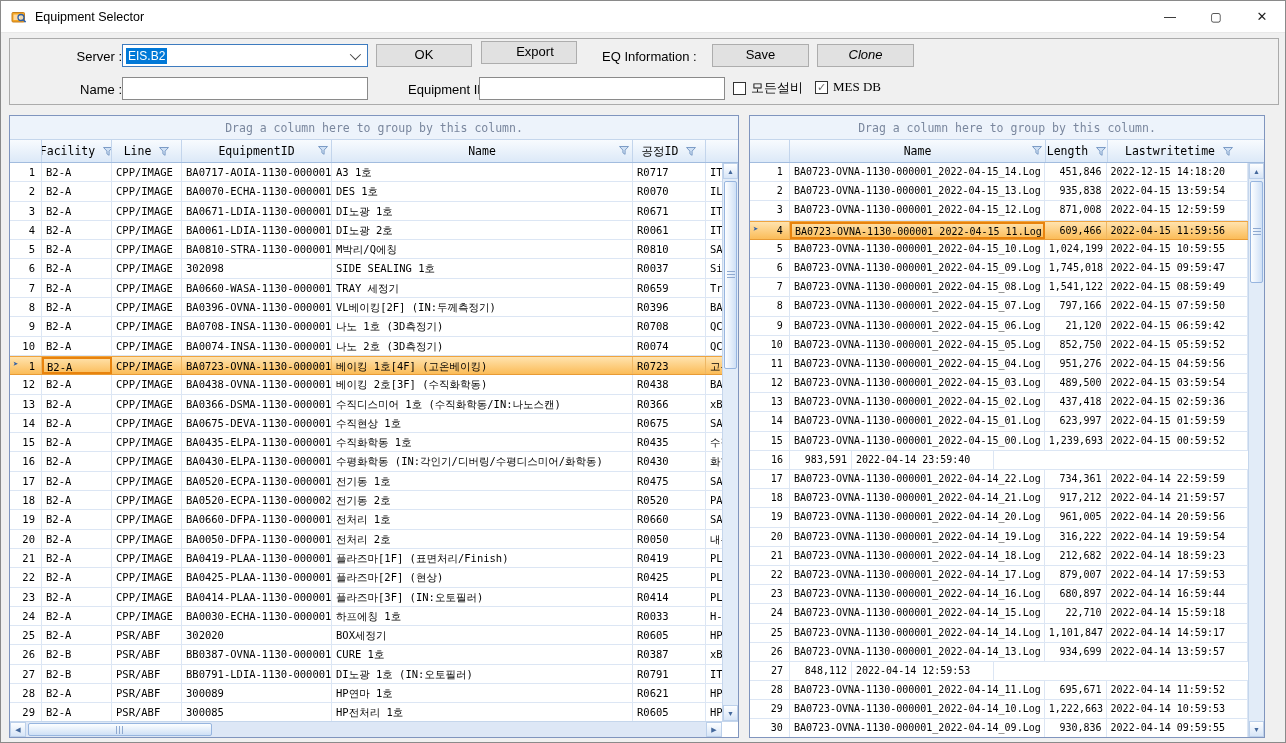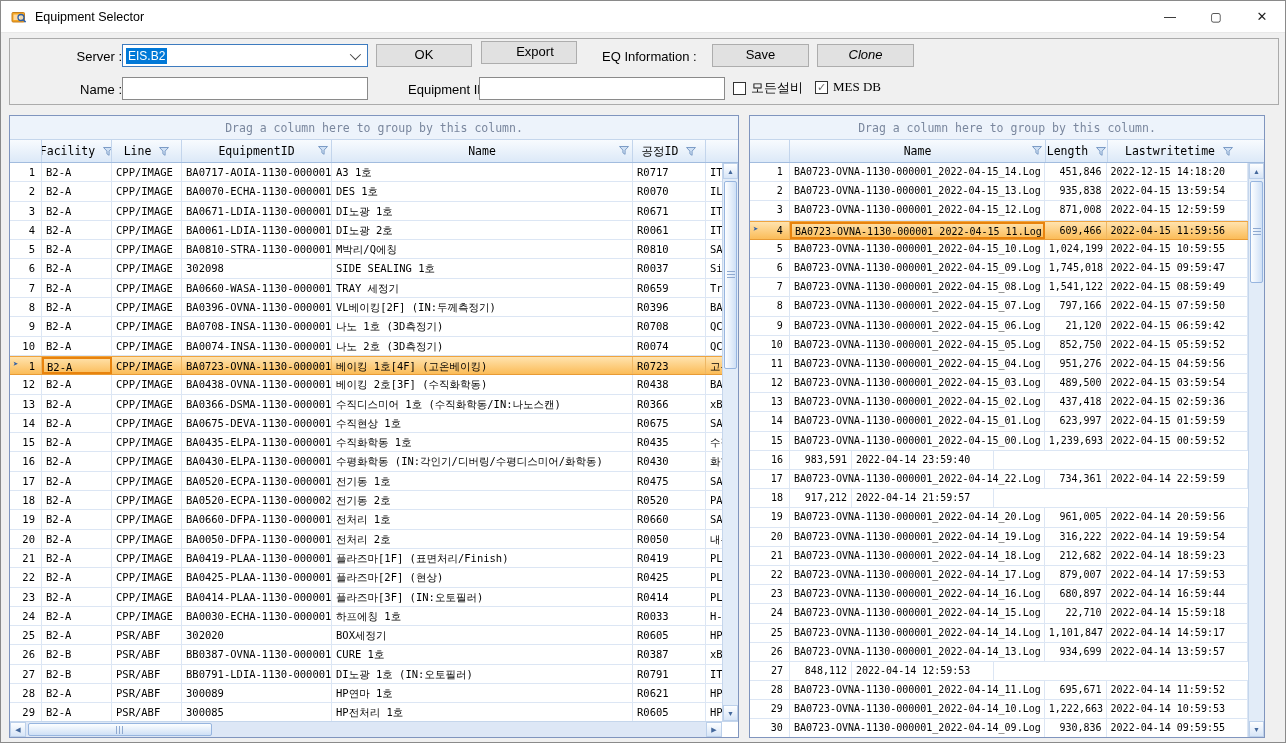--- a/index.html
+++ b/index.html
@@ -590,20 +590,21 @@
           <div class="cell c-time w142">2022-04-14 23:59:40</div>
         </div>
         <div class="grid-row">
           <div class="cell c-num w40">17</div>
           <div class="cell c-name w256">BA0723-OVNA-1130-000001_2022-04-14_22.Log</div>
           <div class="cell c-len w62">734,361</div>
           <div class="cell c-time w142">2022-04-14 22:59:59</div>
         </div>
         <div class="grid-row">
           <div class="cell c-num w40">18</div>
+          <div class="cell c-name w256">BA0723-OVNA-1130-000001_2022-04-14_21.Log</div>
           <div class="cell c-len w62">917,212</div>
           <div class="cell c-time w142">2022-04-14 21:59:57</div>
         </div>
         <div class="grid-row">
           <div class="cell c-num w40">19</div>
           <div class="cell c-name w256">BA0723-OVNA-1130-000001_2022-04-14_20.Log</div>
           <div class="cell c-len w62">961,005</div>
           <div class="cell c-time w142">2022-04-14 20:59:56</div>
         </div>
         <div class="grid-row">

